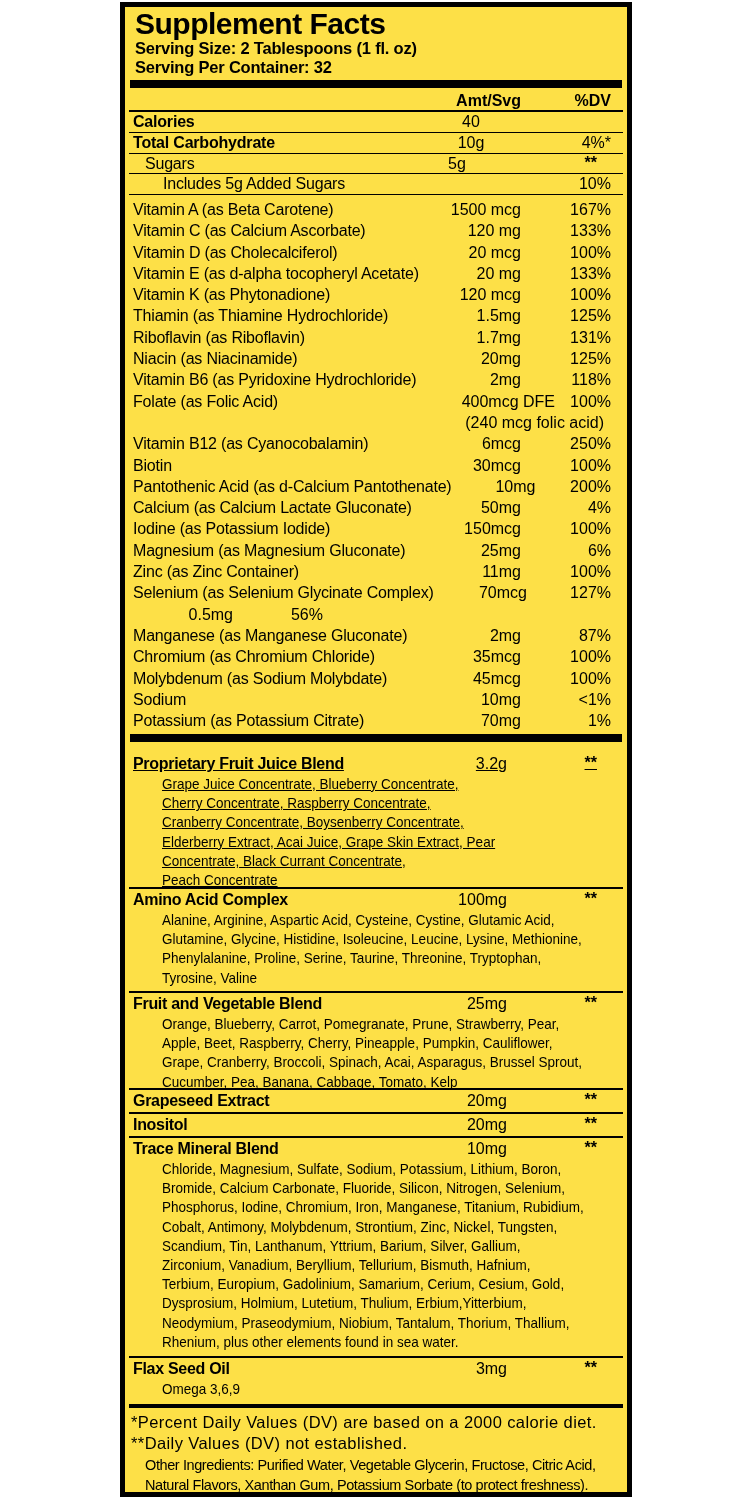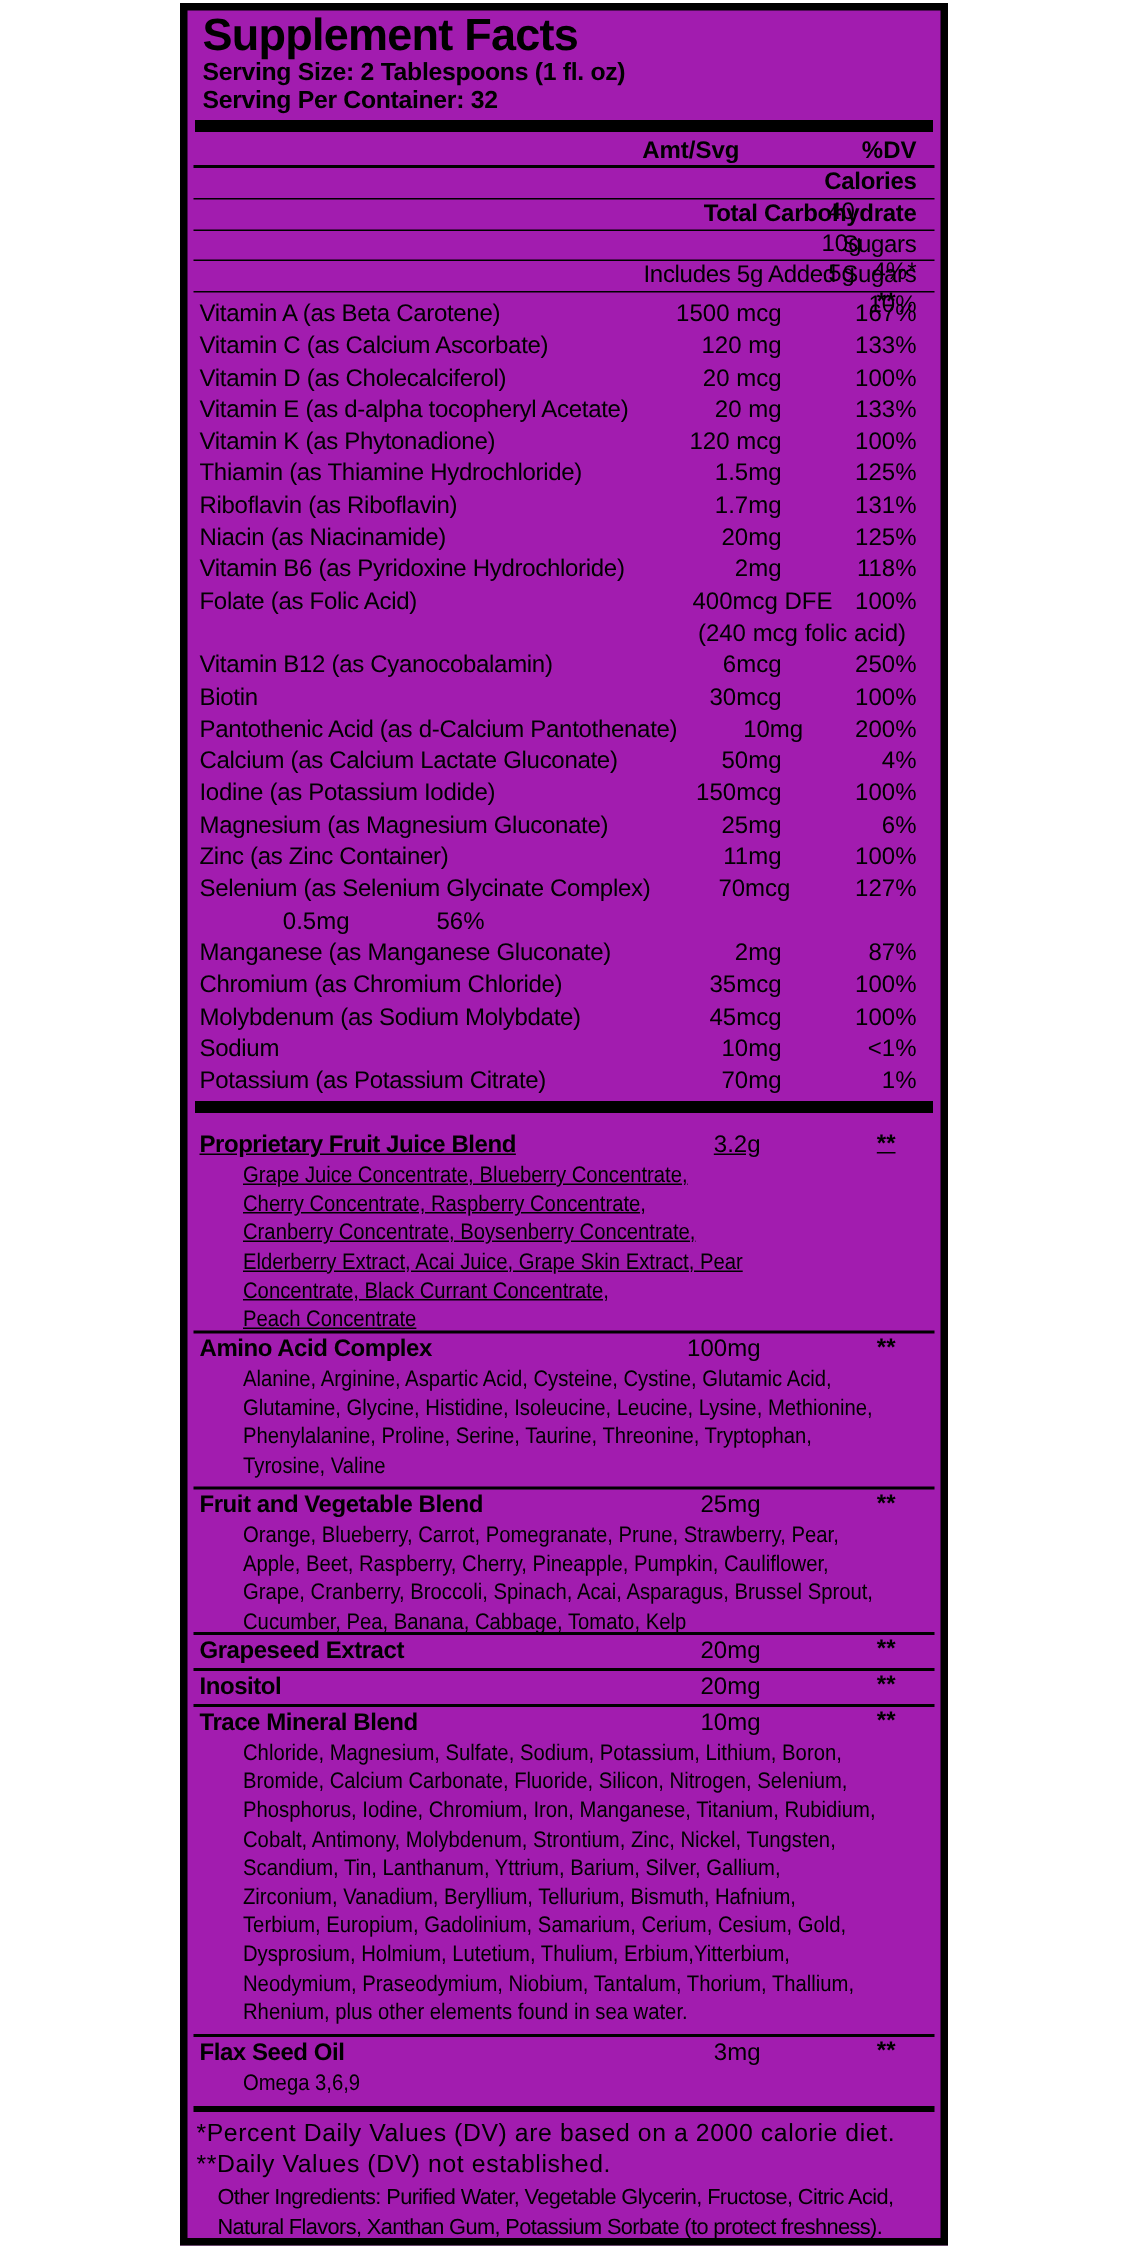--- a/index.html
+++ b/index.html
@@ -3,21 +3,21 @@
 <meta charset="utf-8">
 <style>
   html,body{margin:0;padding:0;}
   body{
     width:750px;height:1500px;background:#ffffff;position:relative;
     font-family:"Liberation Sans", sans-serif;color:#000;
     -webkit-font-smoothing:antialiased;
   }
   .label{
     position:absolute;left:120px;top:2px;width:512px;height:1495px;
-    border:5px solid #000;box-sizing:border-box;background:#a21caf;overflow:hidden;
+    border:5px solid #000;box-sizing:border-box;background:#fde047;overflow:hidden;
   }
   .abs{position:absolute;left:0;right:0;}
   .title{top:0;font-size:30px;line-height:34px;font-weight:bold;letter-spacing:-0.5px;padding-left:10px;}
   .ss{top:31px;font-size:16.5px;line-height:21px;font-weight:bold;letter-spacing:-0.2px;padding-left:10px;}
   .spc{top:50px;font-size:16.5px;line-height:21px;font-weight:bold;letter-spacing:-0.2px;padding-left:10px;}
   .bar{height:8px;background:#000;margin:0 5px;}
   .bar1{top:73px;}
   .bar2{top:727px;}
   .thickline{top:1397px;height:3.5px;background:#000;margin:0 4px;}
 
@@ -27,25 +27,25 @@
   .amt{width:100px;text-align:right;white-space:nowrap;}
   .dv{width:90px;text-align:right;white-space:nowrap;}
   .amt.c{text-align:center;}
   .amt.ov{position:relative;left:34px;}
   .dv.star{padding-right:14px;font-weight:bold;position:relative;top:-1px;}
   .b{font-weight:bold;}
   .ind1{padding-left:12px;}
   .ind2{padding-left:30px;}
 
   .cols{top:84px;height:19px;border-bottom:2px solid #000;}
-  .cols .row{line-height:19px;gap:28px;}
+  .cols .row{line-height:19px;}
   .hb{font-weight:bold;}
 
   .toprows{top:105px;}
-  .trow{height:19.75px;line-height:19.75px;border-bottom:1.5px solid #000;flex-direction:column;}
+  .trow{height:19.75px;line-height:19.75px;border-bottom:1.5px solid #000;}
 
   .vits{top:190px;padding-top:2px;}
   .vrow{line-height:21.3px;}
   .note-row{display:block;text-align:right;padding-right:19px;line-height:21.3px;font-size:16px;}
 
   .blend{border-top:2.5px solid #000;}
   .noline{border-top:none;text-decoration:underline;}
   .bh{line-height:21px;}
   .bh .name{font-weight:bold;letter-spacing:-0.3px;}
   .pos-pfjb{top:746px;}

